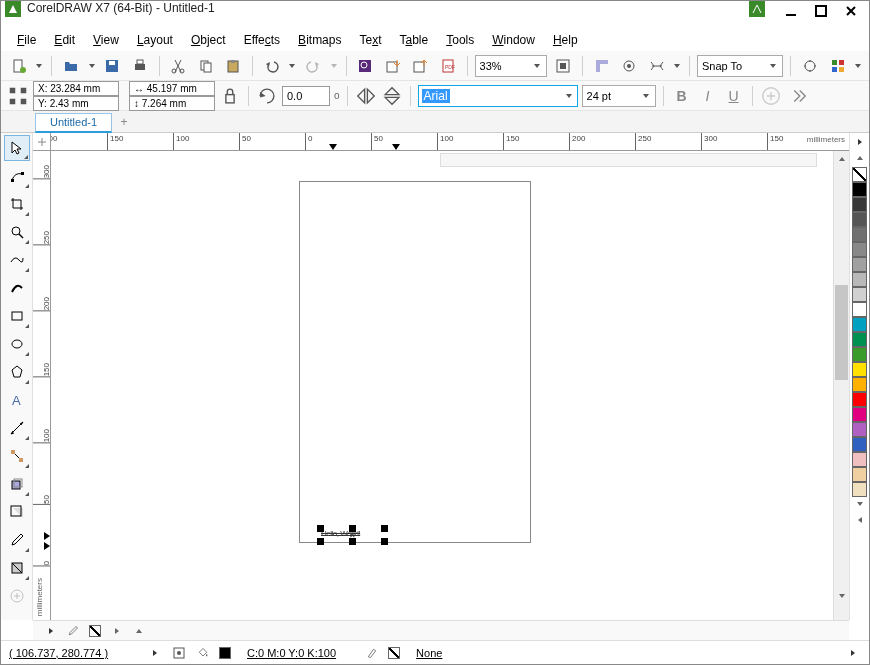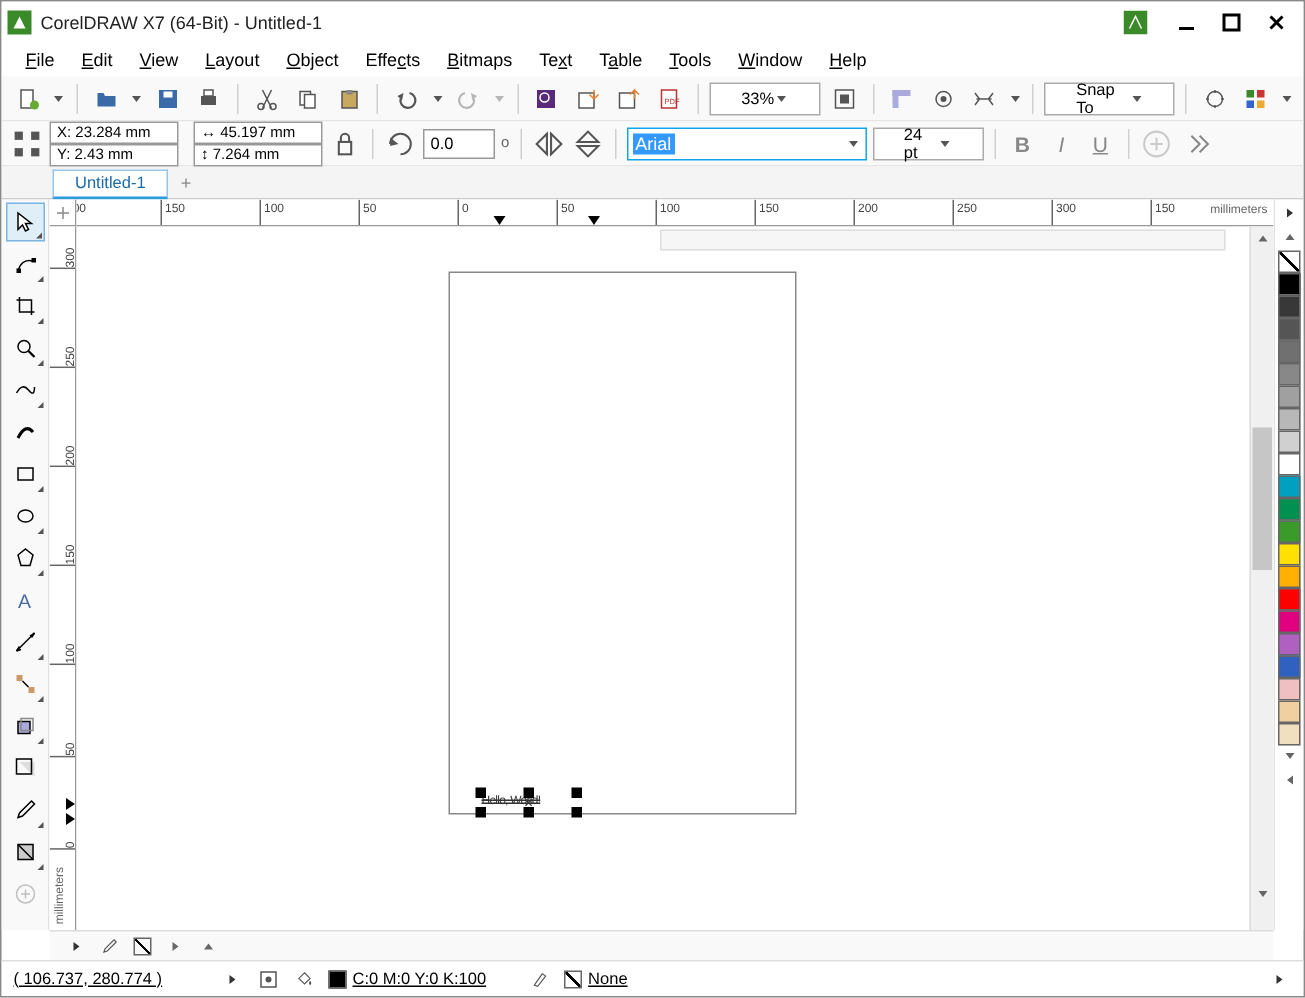--- a/index.html
+++ b/index.html
@@ -1,33 +1,33 @@
 <!DOCTYPE html>
 <html><head>
 <meta charset="utf-8">
 <style>
 * { box-sizing: border-box; margin: 0; padding: 0; font-family: "Segoe UI", Tahoma, sans-serif; }
 body { width: 870px; height: 665px; background: #fff; overflow: hidden; position: relative; font-size: 12px; border: 1px solid #888;}
-.titlebar { height: 28px; background: #fff; display: flex; align-items: center; padding: 0 4px; }
+.titlebar { height: 28px; background: #fff; display: flex; align-items: flex-start; padding: 0 4px; }
 .titlebar .logo { width: 16px; height: 16px; background: #3a8a2a; margin-right: 6px; display:flex; align-items:center; justify-content:center;}
 .titlebar .logo svg{width:12px;height:12px;}
 .titlebar .title { flex: 1; font-size: 12px; color: #222; }
 .titlebar .wbtn { width: 28px; height: 20px; display: flex; align-items:center; justify-content:center; margin-left:2px; }
 .titlebar .wbtn svg{width:14px;height:14px;}
 .promo{width:16px;height:16px;display:flex;align-items:center;justify-content:center;margin-right:10px;}
 .menubar { height: 22px; display: flex; align-items: center; padding: 0 8px; gap: 2px; background:#fff;}
 .menubar .mitem { padding: 2px 8px; font-size: 12px; color: #000; }
 .menubar .mitem u{text-decoration: underline;}
 .toolbar { height: 30px; display: flex; align-items: center; padding: 2px 6px; gap: 4px; border-bottom:1px solid #e5e5e5; background:#f9f9f9;}
 .tbtn { width: 24px; height: 24px; display: flex; align-items: center; justify-content: center; border-radius: 2px; }
 .tbtn svg{width:16px;height:16px;}
 .sep { width: 1px; height: 20px; background: #d0d0d0; margin: 0 3px; }
 .dd{width:10px;display:flex;align-items:center;justify-content:center;}
 .dd svg{width:8px;height:8px;}
-.combo{height:22px;border:1px solid #aaa;background:#fff;display:flex;align-items:center;padding:0 20px;font-size:11px;}
+.combo{height:22px;border:1px solid #aaa;background:#fff;display:flex;align-items:center;padding:0 4px;font-size:11px;}
 .combo .dd{margin-left:auto;}
 .propbar{height:30px;display:flex;align-items:center;padding:2px 6px;gap:4px;border-bottom:1px solid #e5e5e5;background:#f9f9f9;}
 .propbar .field{height:20px;border:1px solid #999;background:#fff;display:flex;align-items:center;padding:0 4px;font-size:11px;}
 .propbar .stack{display:flex;flex-direction:column;gap:0px;}
 .propbar .stack .field{height:15px;font-size:10px;}
 .propbar .icon{width:22px;height:22px;display:flex;align-items:center;justify-content:center;}
 .fontcombo{height:22px;border:1px solid #0ea5e9;background:#fff;display:flex;align-items:center;padding:0 3px;font-size:12px;width:160px;}
 .fontcombo .sel{background:#3399ff;color:#fff;padding:0 2px;}
 .doctabs{height:22px;display:flex;align-items:center;background:#f4f4f4;border-bottom:1px solid #ccc;padding-left:34px;}
 .doctab{height:20px;padding:0 14px;font-size:11px;display:flex;align-items:center;background:#fff;border:1px solid #97c4e8;border-bottom:2px solid #2d9cdb;color:#1a6aa8;margin-top:2px;}
@@ -68,21 +68,21 @@
 .palette .sw{width:15px;height:15px;border:1px solid #666;margin-bottom:0;}
 .palette .sw.nofill{background:#fff;position:relative;}
 .palette .sw.nofill::after{content:"";position:absolute;inset:0;background:linear-gradient(to top right,transparent 45%,#000 45%,#000 55%,transparent 55%);}
 .doccolor{height:20px;display:flex;align-items:center;padding:0 10px;border-top:1px solid #ddd;background:#f9f9f9;gap:6px;margin-left:32px;margin-right:20px;}
 .doccolor .hint{flex:1;text-align:center;font-style:italic;color:#999;font-size:10px;}
 .doccolor .db{width:16px;height:16px;display:flex;align-items:center;justify-content:center;}
 .statusbar{height:24px;display:flex;align-items:center;padding:0 8px;gap:8px;background:#fff;border-top:1px solid #ddd;font-size:11px;text-decoration:underline;}
 .statusbar .coords{width:130px;}
 .statusbar .sbtn{width:16px;height:16px;display:flex;align-items:center;justify-content:center;}
 .statusbar .info{flex:1;text-align:left;padding-left:30px;}
-.statusbar .fillinfo{display:flex;align-items:center;gap:4px;}
+.statusbar .fillinfo{display:flex;align-items:center;gap:16px;}
 .statusbar .fillsw{width:12px;height:12px;background:#000;border:1px solid #666;}
 .statusbar .outsw{width:12px;height:12px;background:#fff;border:1px solid #666;position:relative;}
 .statusbar .outsw::after{content:"";position:absolute;inset:0;background:linear-gradient(to top right,transparent 44%,#000 44%,#000 56%,transparent 56%);}
 .sdd{width:16px;height:16px;display:flex;align-items:center;justify-content:center;margin-left:auto;}
 </style>
 </head>
 <body>
 
 <div class="titlebar">
   <div class="logo">

